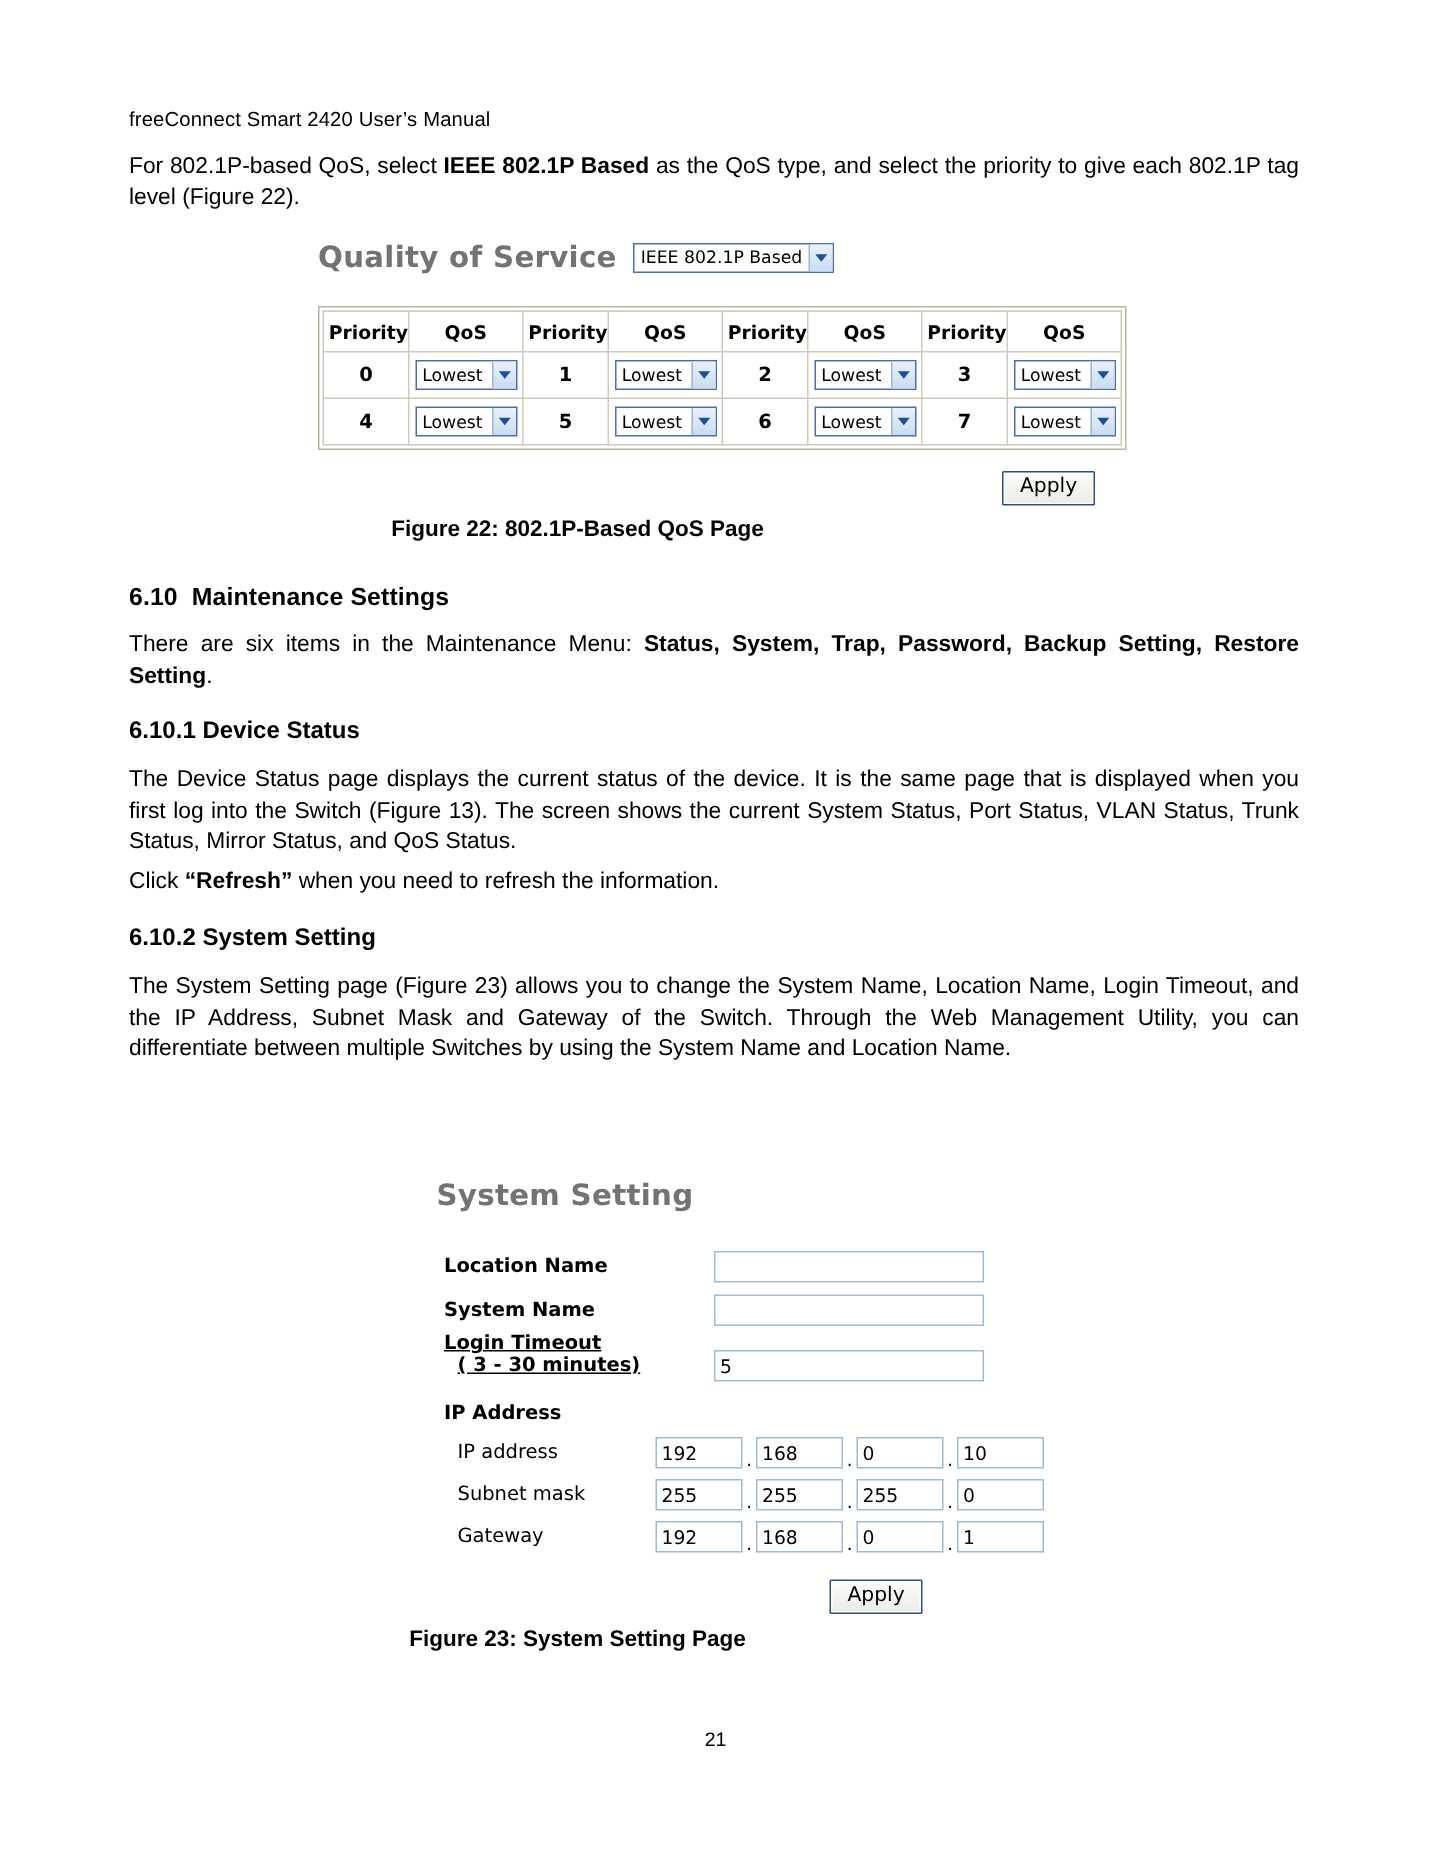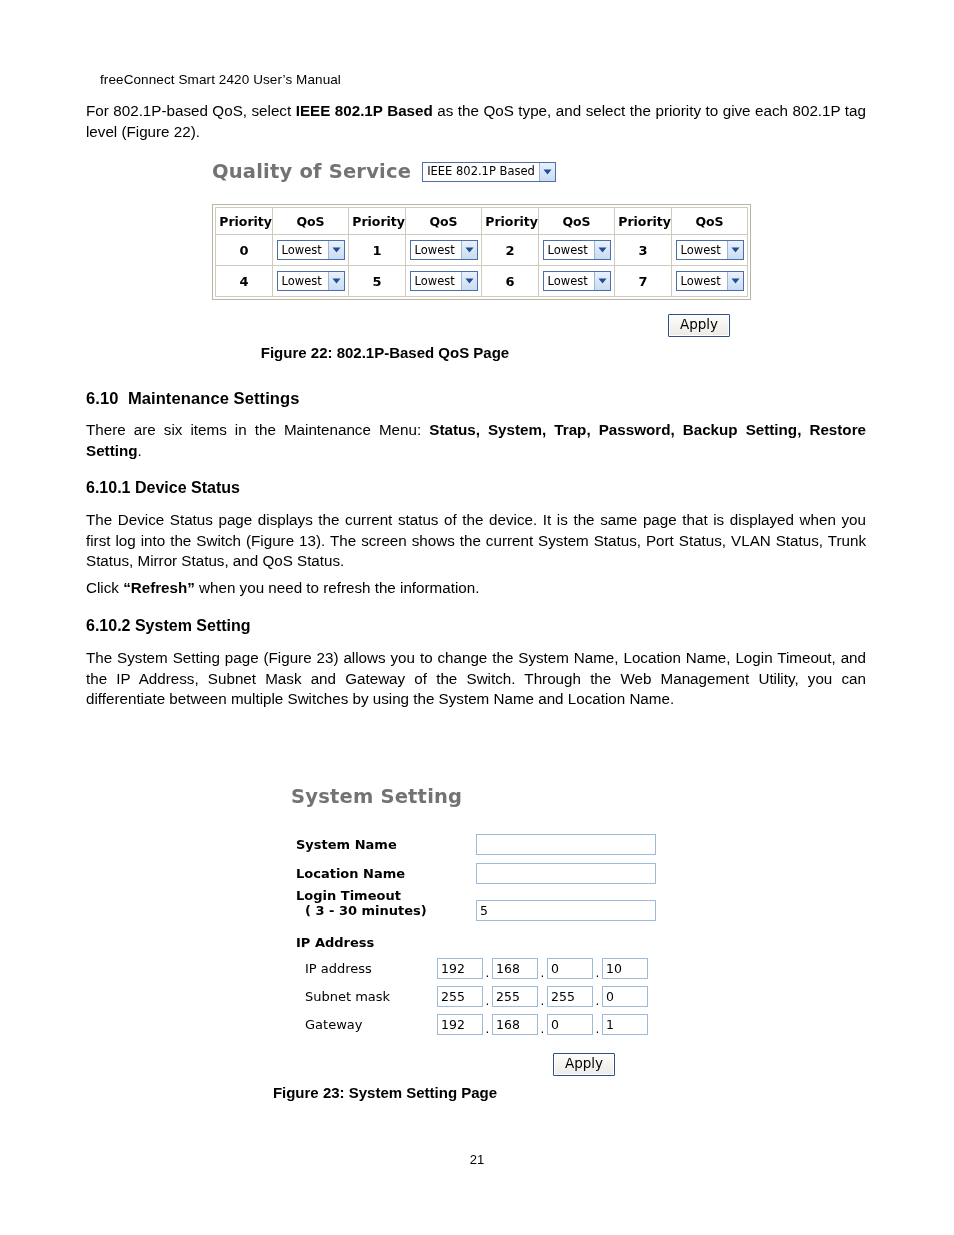--- a/index.html
+++ b/index.html
@@ -18,21 +18,21 @@
   .page {
     position: relative;
     width: 954px;
     height: 1235px;
     padding: 0;
   }
 
   
   .header-line {
     position: absolute;
-    left: 100px; top: 72px;
+    left: 86px; top: 72px;
     font-size: 13.5px;
     letter-spacing: 0.1px;
   }
   .para {
     position: absolute;
     left: 86px;
     width: 780px;
     font-size: 15.2px;
     line-height: 20.5px;
     text-align: justify;
@@ -222,21 +222,21 @@
     font-size: 12.5px;
     color: #000;
     padding: 0 3px;
     line-height: 19px;
     display: flex;
     align-items: center;
     overflow: hidden;
     white-space: nowrap;
   }
   #row-login { height: 36px; align-items: flex-start; }
-  #row-login .sys-label { padding-top: 0px; }
+  #row-login .sys-label { padding-top: 0px; text-decoration: underline; }
   #row-login .text-input { margin-top: 12px; }
 
   .ip-head {
     font-size: 13px;
     font-weight: bold;
     margin-top: 11px;
     margin-bottom: 4px;
   }
   .ip-row {
     display: flex;
@@ -245,21 +245,21 @@
   }
   .ip-label {
     width: 141px;
     padding-left: 9px;
     font-size: 13px;
     color: #000;
   }
   .octet {
     border: 1px solid #9dbad6;
     background: #ffffff;
-    width: 46px;
+    width: 58px;
     height: 21px;
     font-size: 12.5px;
     padding: 0 3px;
     display: flex;
     align-items: center;
     overflow: hidden;
   }
   .dot {
     width: 9px;
     text-align: center;
@@ -443,26 +443,26 @@
   <div class="para" style="top:648px;">The System Setting page (Figure 23) allows you to change the System Name, Location Name, Login Timeout, and the IP Address, Subnet Mask and Gateway of the Switch. Through the Web Management Utility, you can differentiate between multiple Switches by using the System Name and Location Name.</div>
 
 
   <div>
 
     <div class="ui-title" id="sys-title">System Setting</div>
 
     <div id="sys-form">
 
       <div class="sys-row">
-        <div class="sys-label">System Name</div>
+        <div class="sys-label">Location Name</div>
         <div class="text-input"></div>
       </div>
 
       <div class="sys-row">
-        <div class="sys-label">Location Name</div>
+        <div class="sys-label">System Name</div>
         <div class="text-input"></div>
       </div>
 
       <div class="sys-row" id="row-login">
         <div class="sys-label">
           <span>Login Timeout</span>
           <span class="sub">( 3 - 30 minutes)</span>
         </div>
         <div class="text-input">5</div>
       </div>

